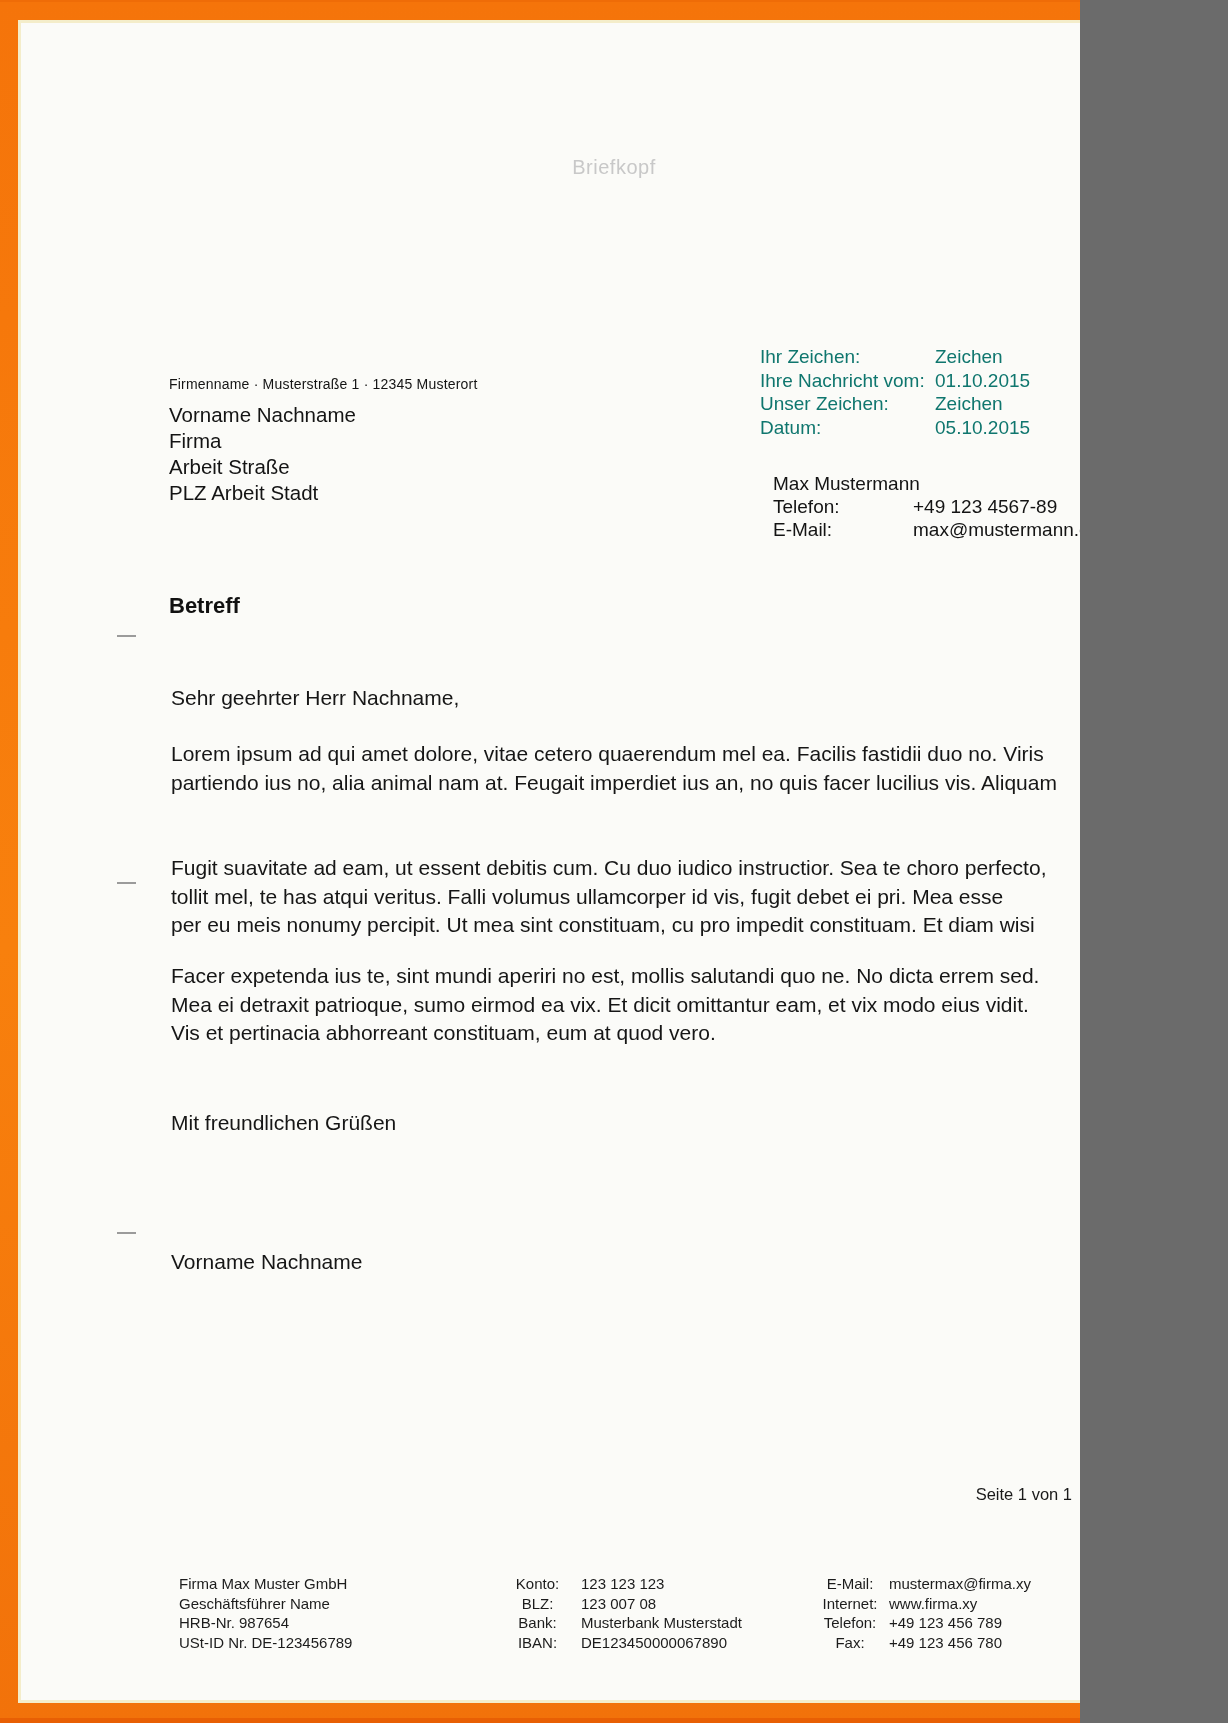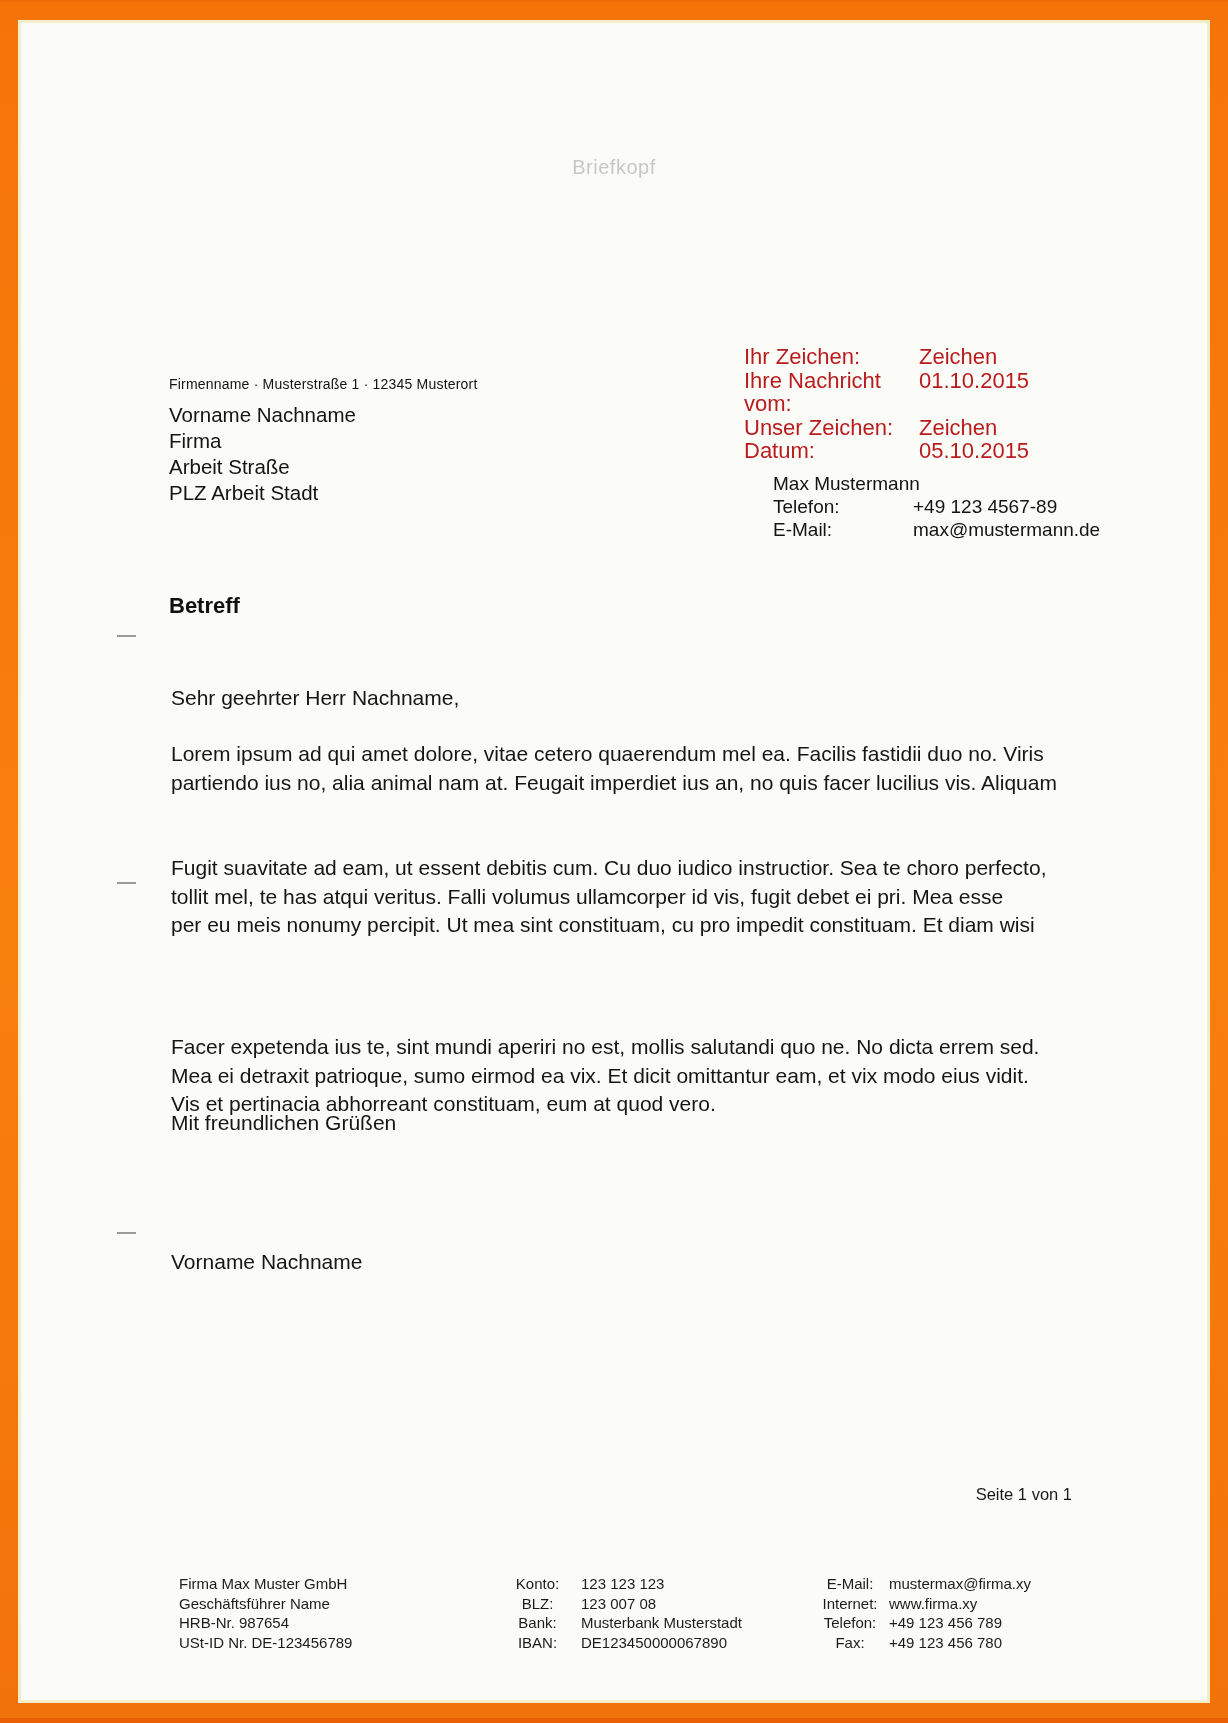--- a/index.html
+++ b/index.html
@@ -3,21 +3,21 @@
 <meta charset="utf-8">
 <style>
   html,body{margin:0;padding:0;}
   body{
     font-family:"Liberation Sans","DejaVu Sans",sans-serif;
     background:#6b6b6b;
     -webkit-font-smoothing:antialiased;
   }
   .canvas{
     position:relative;
-    width:1228px;height:1723px;
+    width:1080px;height:1723px;
     background:linear-gradient(180deg,#f5740a 0%,#f8800d 55%,#f2720a 100%);
     box-shadow:inset 0 -5px 0 #e85f04, inset 0 2px 0 #ef6c07;
     overflow:hidden;
   }
   .sheet{
     position:absolute;left:18px;top:20px;width:1192px;height:1683px;
     background:#fbfbf8;
     border:3px solid #f4edca;
     box-sizing:border-box;
   }
@@ -28,39 +28,39 @@
     font-size:20px;color:#c8c8c8;letter-spacing:.5px;
   }
   .sender-line{
     left:148px;top:353px;
     font-size:14px;color:#141414;letter-spacing:.2px;
   }
   .recipient{
     left:148px;top:379px;
     font-size:20.5px;color:#141414;line-height:26px;
   }
-  .info-block{left:723px;top:322px;font-size:22px;color:#b91c1c;}
+  .info-block{left:739px;top:322px;font-size:19px;color:#0f766e;}
   .info-row{display:flex;line-height:23.5px;}
   .info-row .lbl{width:175px;flex:0 0 auto;}
   .contact-block{left:705px;top:449px;font-size:19px;color:#141414;margin-left:47px;}
   .contact-name{line-height:23px;}
   .contact-row{display:flex;line-height:23px;}
   .contact-row .lbl{width:140px;flex:0 0 auto;}
   .subject{
     left:148px;top:570px;
     font-size:22px;font-weight:bold;color:#111;
   }
   .fold-mark{
     left:96px;width:19px;height:2px;background:#9b9b9b;
   }
   .body-text{font-size:21px;color:#161616;line-height:28.5px;}
   .salutation{left:150px;top:661px;}
   .para-1{left:150px;top:717px;}
   .para-2{left:150px;top:831px;}
-  .para-3{left:150px;top:1010px;}
+  .para-3{left:150px;top:939px;}
   .closing{left:150px;top:1086px;}
   .signature{left:150px;top:1227px;font-size:21px;color:#161616;}
   .page-indicator{
     right:135px;top:1462px;
     font-size:16.5px;color:#1a1a1a;
   }
   .footer{left:0;top:1551px;width:100%;font-size:15px;color:#1c1c1c;}
   .footer .col{position:absolute;top:0;line-height:19.5px;}
   .footer .col-company{left:158px;}
   .footer .col-bank{left:473px;}

